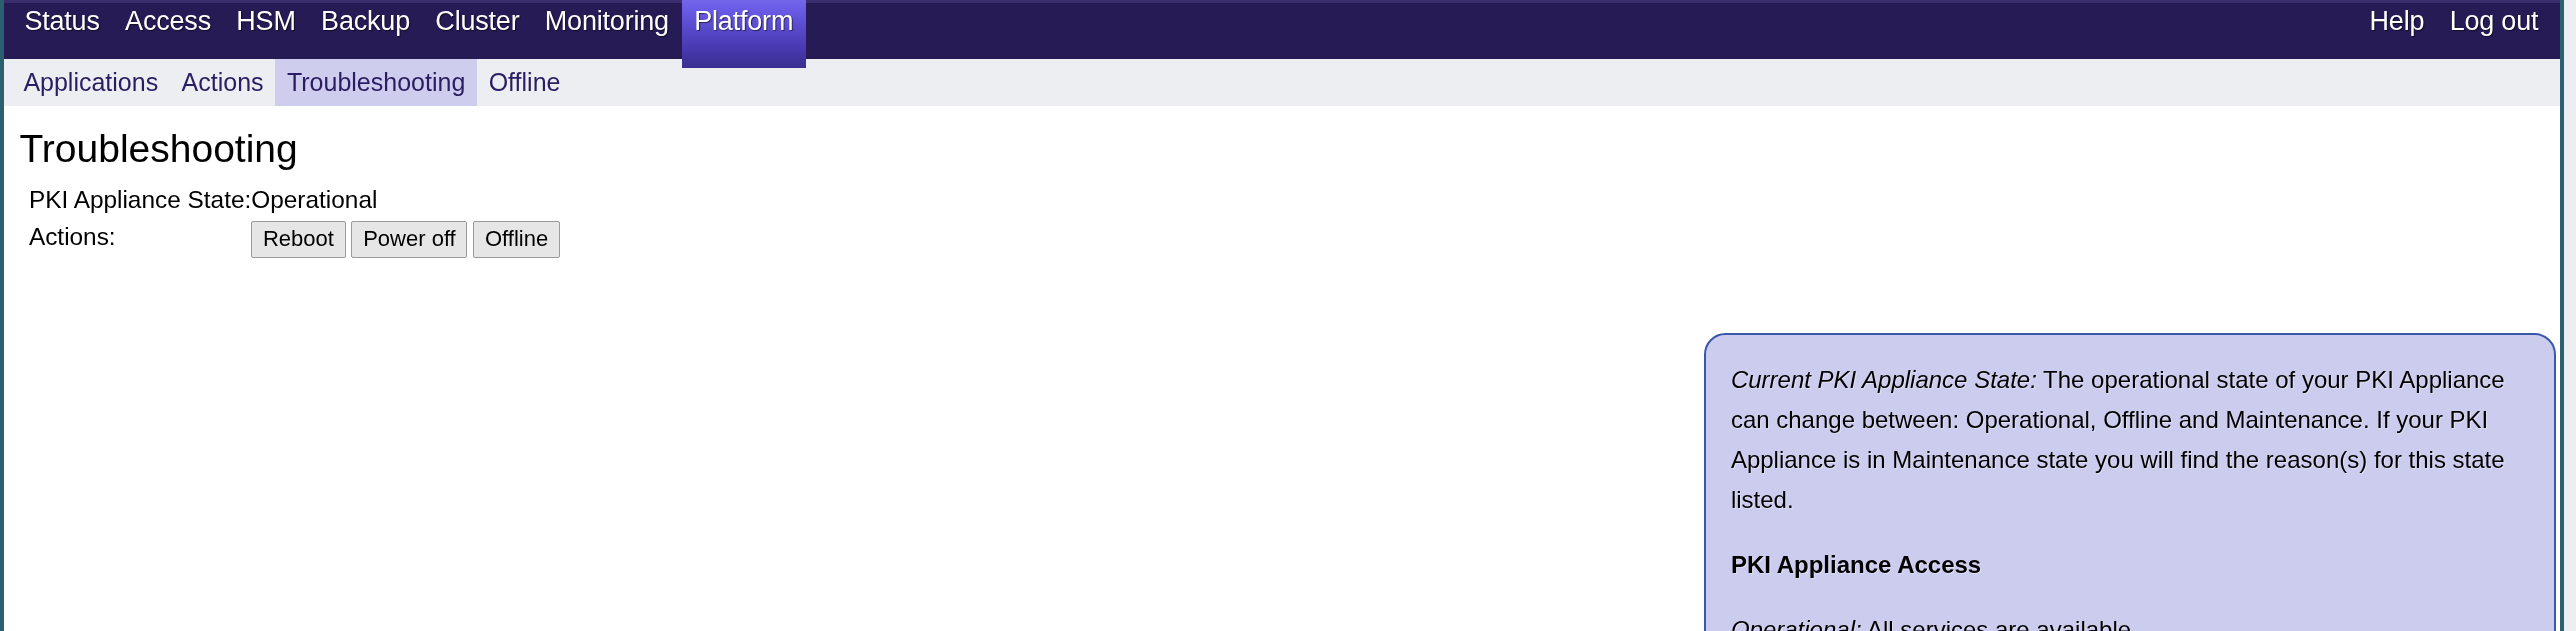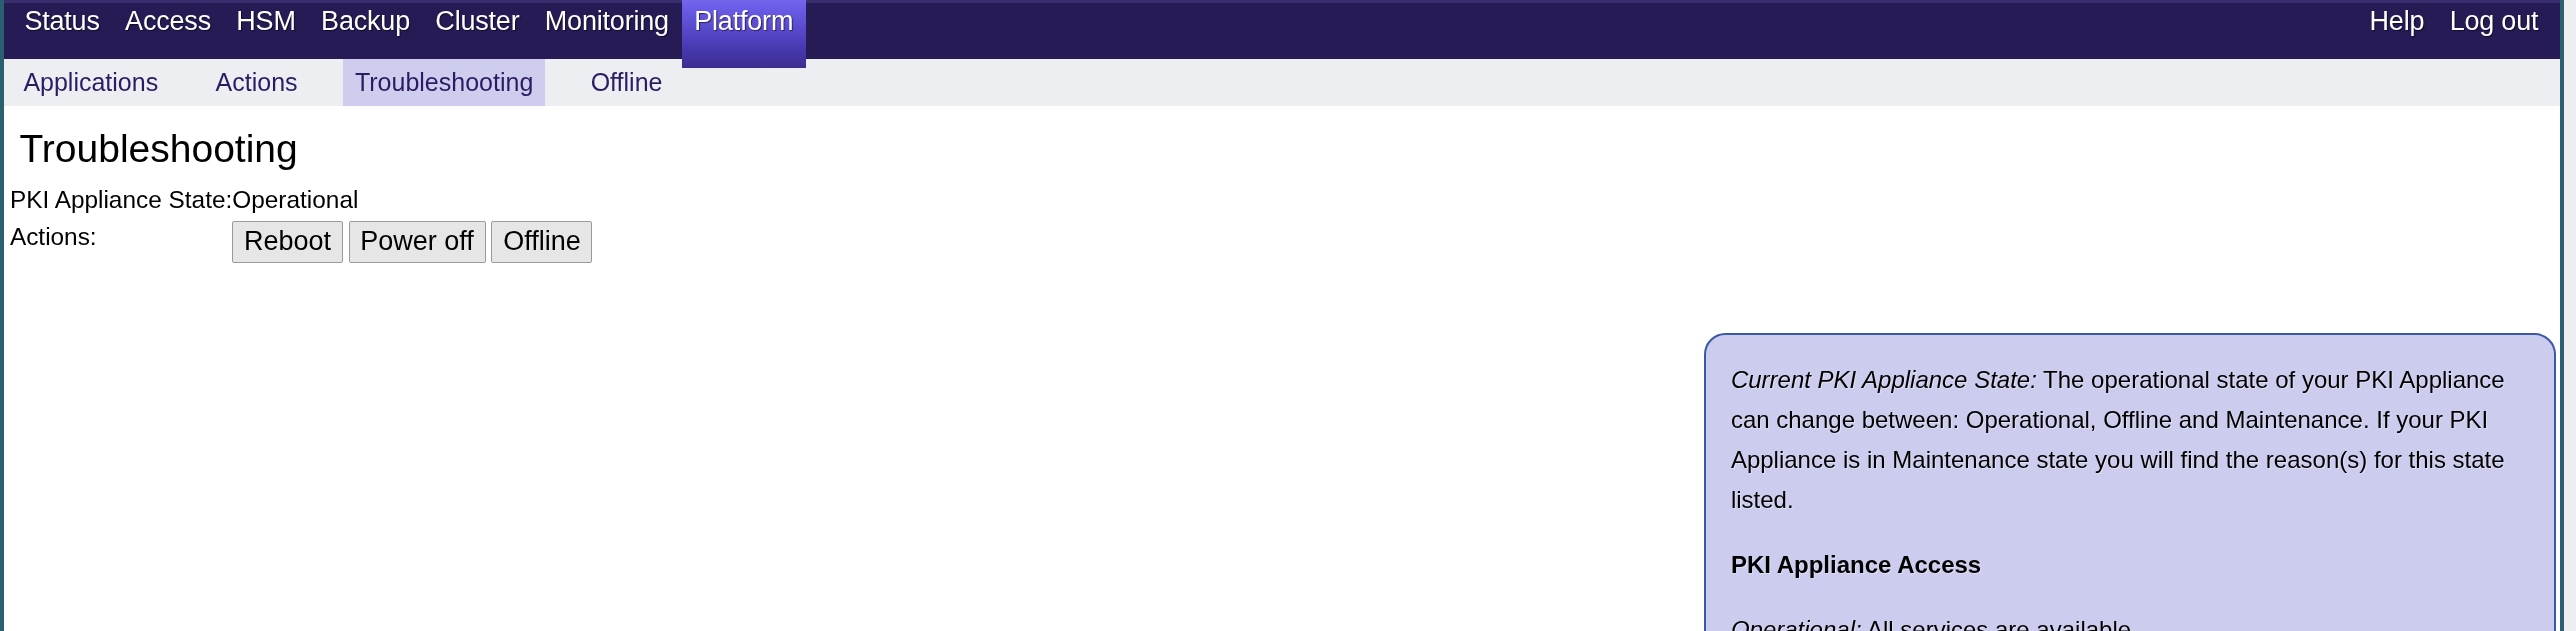--- a/index.html
+++ b/index.html
@@ -102,21 +102,20 @@
     position: absolute;
     top: 59px;
     left: 3.9px;
     width: 2556px;
     height: 47px;
     background: #edeef2;
     z-index: 15;
     display: flex;
     align-items: stretch;
     padding-left: 7.8px;
-    gap: 34px;
   }
   .subnav-item {
     color: #2b1d64;
     font-size: 25px;
     line-height: 47px;
     padding: 0 11.7px;
     white-space: nowrap;
     cursor: pointer;
   }
   .subnav-item.active {
@@ -140,21 +139,21 @@
     top: 21.5px;
     font-size: 39px;
     color: #000000;
     font-weight: normal;
     margin: 0;
     white-space: nowrap;
   }
 
   .state-table {
     position: absolute;
-    left: 6px;
+    left: 25px;
     top: 80px;
     border-collapse: collapse;
   }
   .state-table td {
     padding: 0;
     vertical-align: top;
     font-size: 24.4px;
     color: #000000;
     white-space: nowrap;
   }
@@ -169,21 +168,21 @@
   .state-table tr.actions-row td {
     padding-top: 6.8px;
   }
   .state-table tr.actions-row td.label {
     padding-top: 8.8px;
   }
 
   .btn {
     display: inline-block;
     font-family: "Liberation Sans", sans-serif;
-    font-size: 27px;
+    font-size: 22px;
     line-height: 1;
     color: #000000;
     background: #e6e6e6;
     border: 1px solid #9a9a9a;
     border-radius: 2px;
     padding: 5.9px 10.7px 7.8px 10.7px;
     margin-right: 5.9px;
     cursor: pointer;
   }
 

